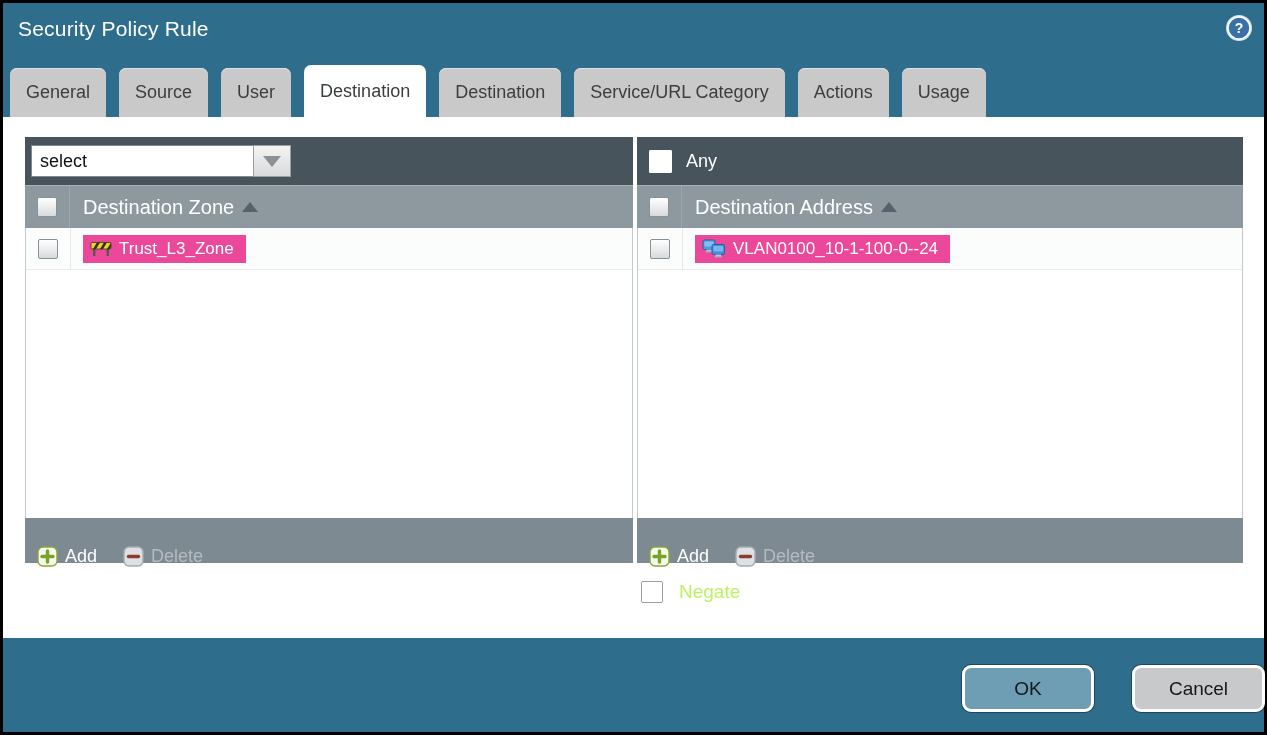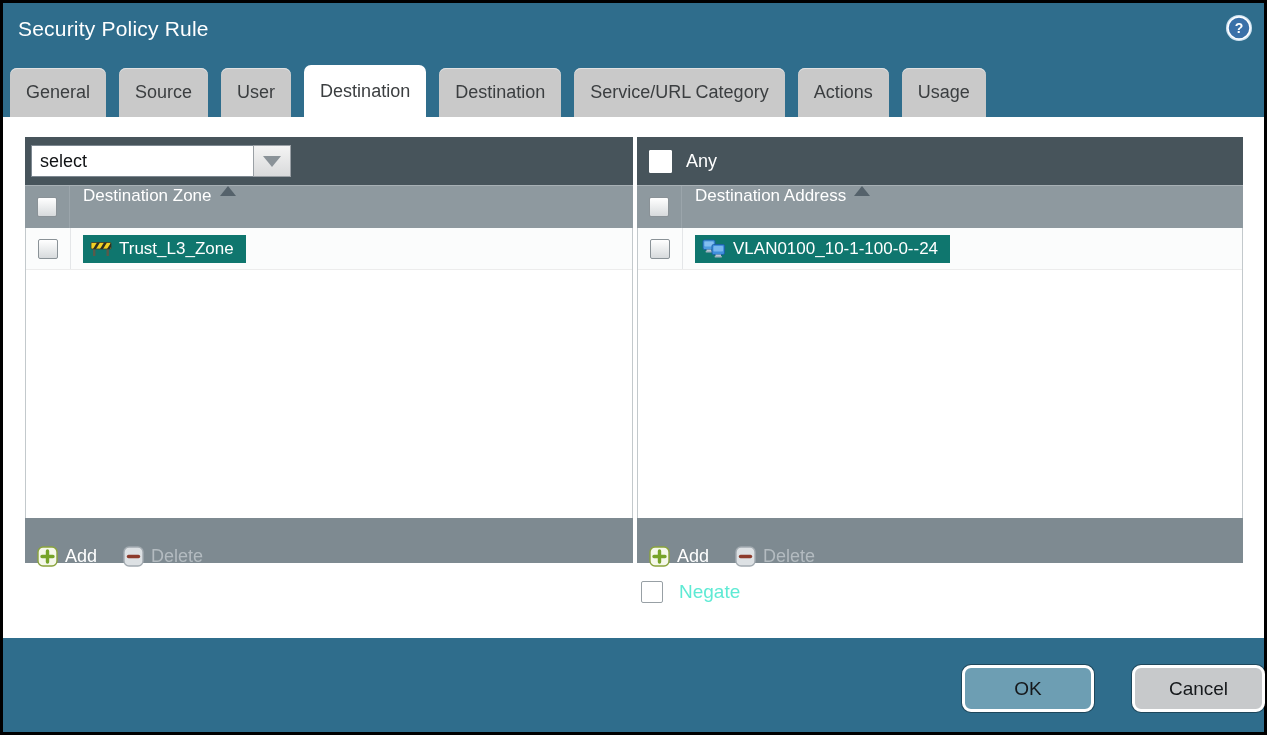--- a/index.html
+++ b/index.html
@@ -20,26 +20,26 @@
   
   .content{position:absolute;left:0;top:114px;width:1261px;height:521px;background:#ffffff;}
 
   
   .panel{position:absolute;top:134px;height:426px;display:flex;flex-direction:column;}
   .panel.left{left:22px;width:608px;}
   .panel.right{left:634px;width:606px;}
   .darkbar{height:48px;background:#47545b;display:flex;align-items:center;padding:0 6px;flex:0 0 auto;}
   .headrow{height:43px;background:#8e999f;display:flex;align-items:stretch;flex:0 0 auto;border-top:1px solid #a8b0b5;}
   .cbcell{width:45px;display:flex;align-items:center;justify-content:center;border-right:1px solid #9ba5ab;flex:0 0 auto;}
-  .headlabel{display:flex;align-items:flex-start;gap:8px;color:#fff;font-size:17px;padding-left:13px;}
+  .headlabel{display:flex;align-items:center;gap:8px;color:#fff;font-size:20px;padding-left:13px;}
   .sortasc{width:0;height:0;border-left:8px solid transparent;border-right:8px solid transparent;border-bottom:10px solid #55626b;}
   .listarea{flex:1 1 auto;background:#fff;border-left:1px solid #c3c9cc;border-right:1px solid #c3c9cc;overflow:hidden;}
   .row{height:42px;display:flex;align-items:center;background:#fbfcfc;border-bottom:1px solid #ececec;cursor:pointer;}
   .row .cbcell{border-right:1px solid #e4e6e8;height:100%;}
-  .chip{display:inline-flex;align-items:center;gap:7px;background:#0f766e;color:#fff;font-size:17px;
+  .chip{display:inline-flex;align-items:center;gap:7px;background:#ec4899;color:#fff;font-size:17px;
         padding:4px 12px 4px 7px;margin-left:12px;white-space:nowrap;}
   .footbar{height:45px;background:#7e8a91;display:flex;align-items:center;gap:26px;padding:0 12px;flex:0 0 auto;}
   .toolbtn{display:inline-flex;align-items:center;gap:7px;font-size:18px;color:#fff;cursor:pointer;background:none;border:none;padding:0;margin-top:32px;}
   .toolbtn.disabled{color:#b3bbc0;cursor:default;}
 
   
   .checkbox{width:20px;height:20px;border:1px solid #8a9297;border-radius:2px;
             background:linear-gradient(180deg,#ffffff 0%,#e9ebec 55%,#d7dadc 100%);}
   .checkbox.plain{width:23px;height:23px;border:1px solid #ffffff;background:#ffffff;border-radius:1px;}
 
@@ -49,21 +49,21 @@
              padding-left:8px;font-size:18px;color:#101214;}
   .selectbtn{width:38px;background:linear-gradient(180deg,#f4f4f4,#d9dadb);border:1px solid #9aa0a5;
              display:flex;align-items:center;justify-content:center;}
   .selectbtn .arrow{width:0;height:0;border-left:9px solid transparent;border-right:9px solid transparent;border-top:11px solid #8a9298;}
 
   .anylabel{color:#fff;font-size:18px;margin-left:14px;}
 
   
   .negate{position:absolute;left:638px;top:578px;display:flex;align-items:center;gap:16px;}
   .negate .checkbox{width:22px;height:22px;background:#fff;border:1px solid #98a0a5;}
-  .negatelabel{font-size:19px;color:#5eead4;}
+  .negatelabel{font-size:19px;color:#bef264;}
 
   
   .btn{position:absolute;top:662px;height:47px;border-radius:9px;border:3px solid #ffffff;
        font-size:19px;color:#15181b;display:flex;align-items:center;justify-content:center;cursor:pointer;
        box-shadow:0 0 0 1px rgba(0,0,0,.35);}
   .btn.ok{left:959px;width:132px;background:#6d9eb3;}
   .btn.cancel{left:1129px;width:133px;background:#c7c9cb;}
 
   .iconwrap{display:inline-flex;flex:0 0 auto;}
 </style>

